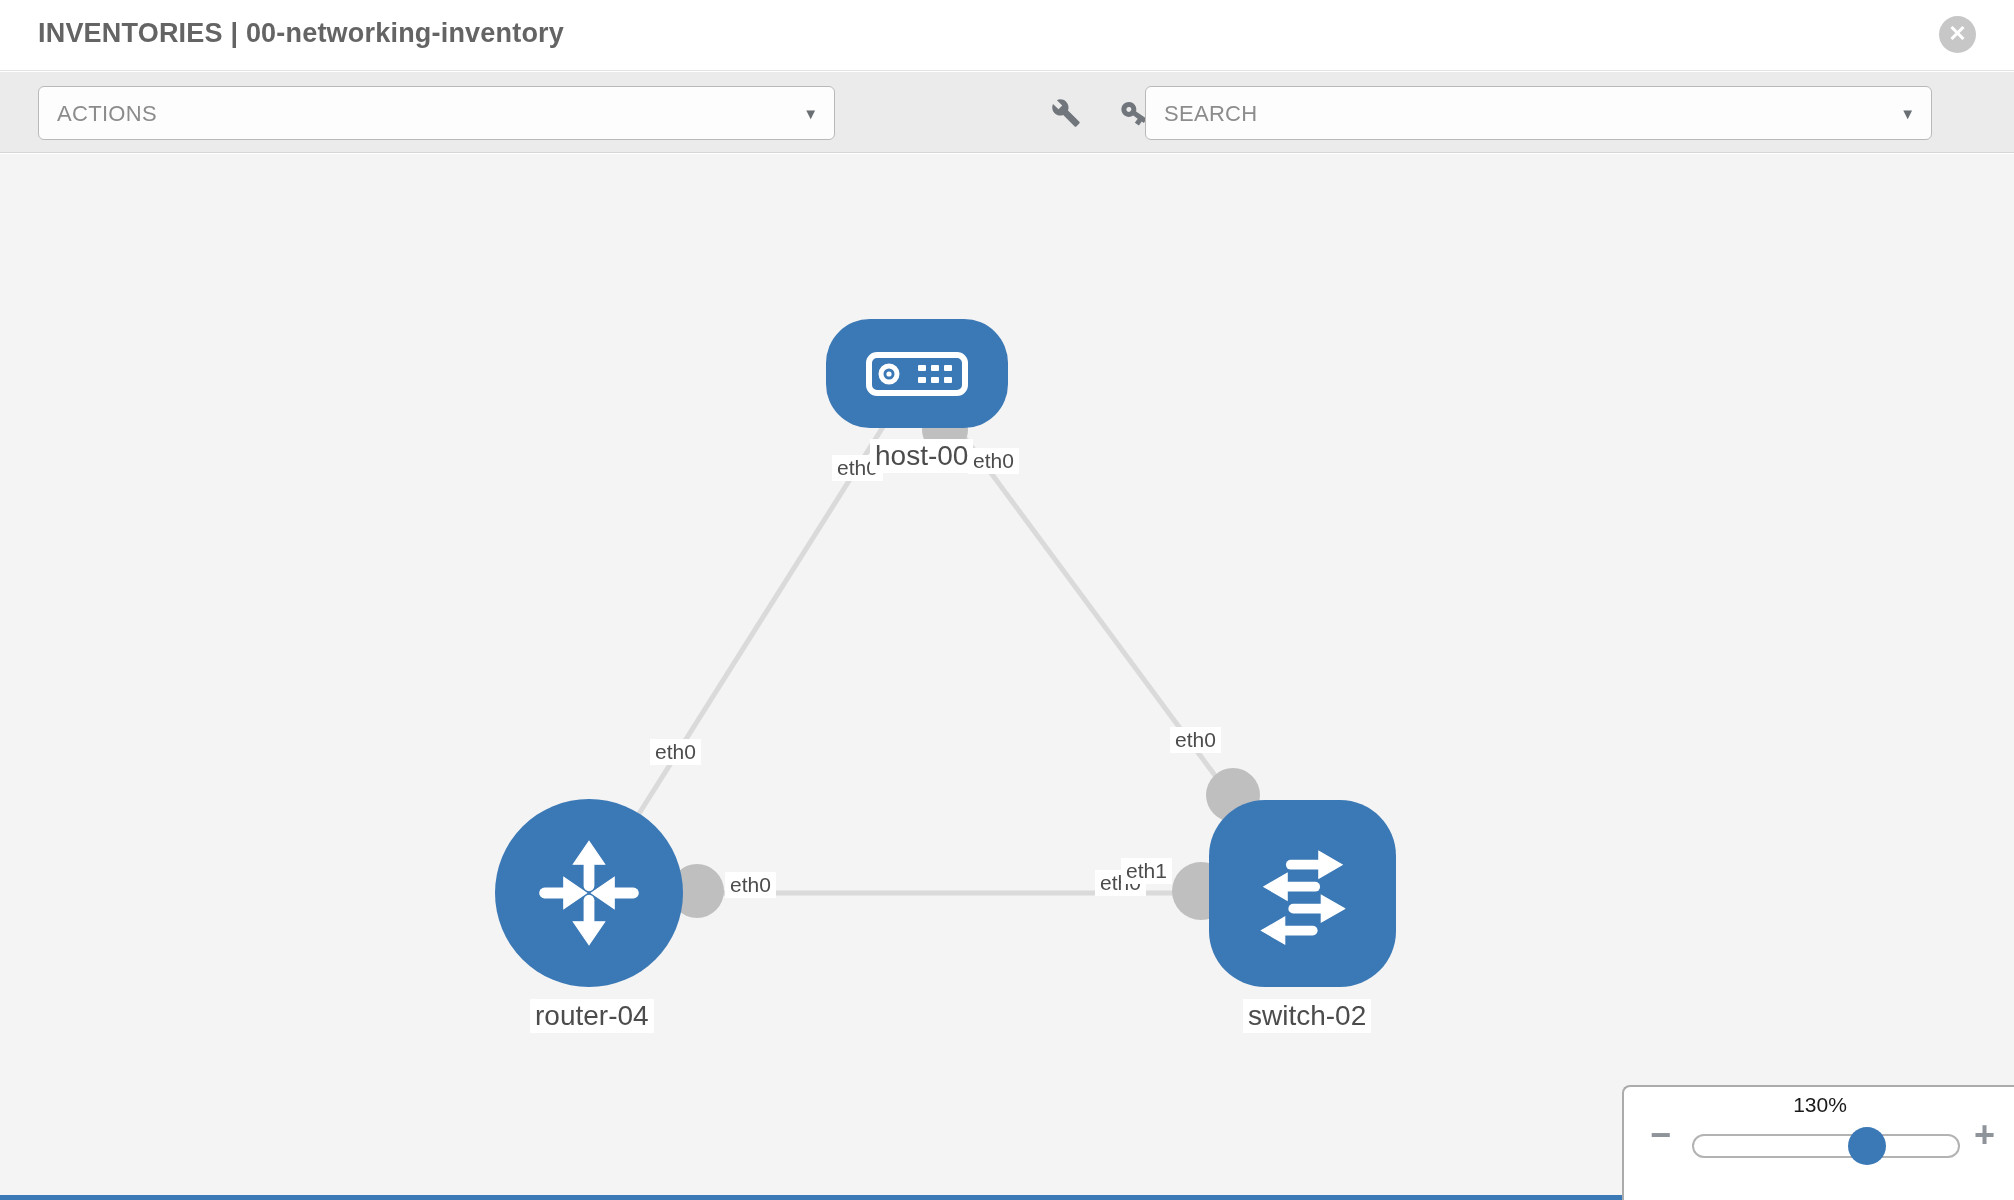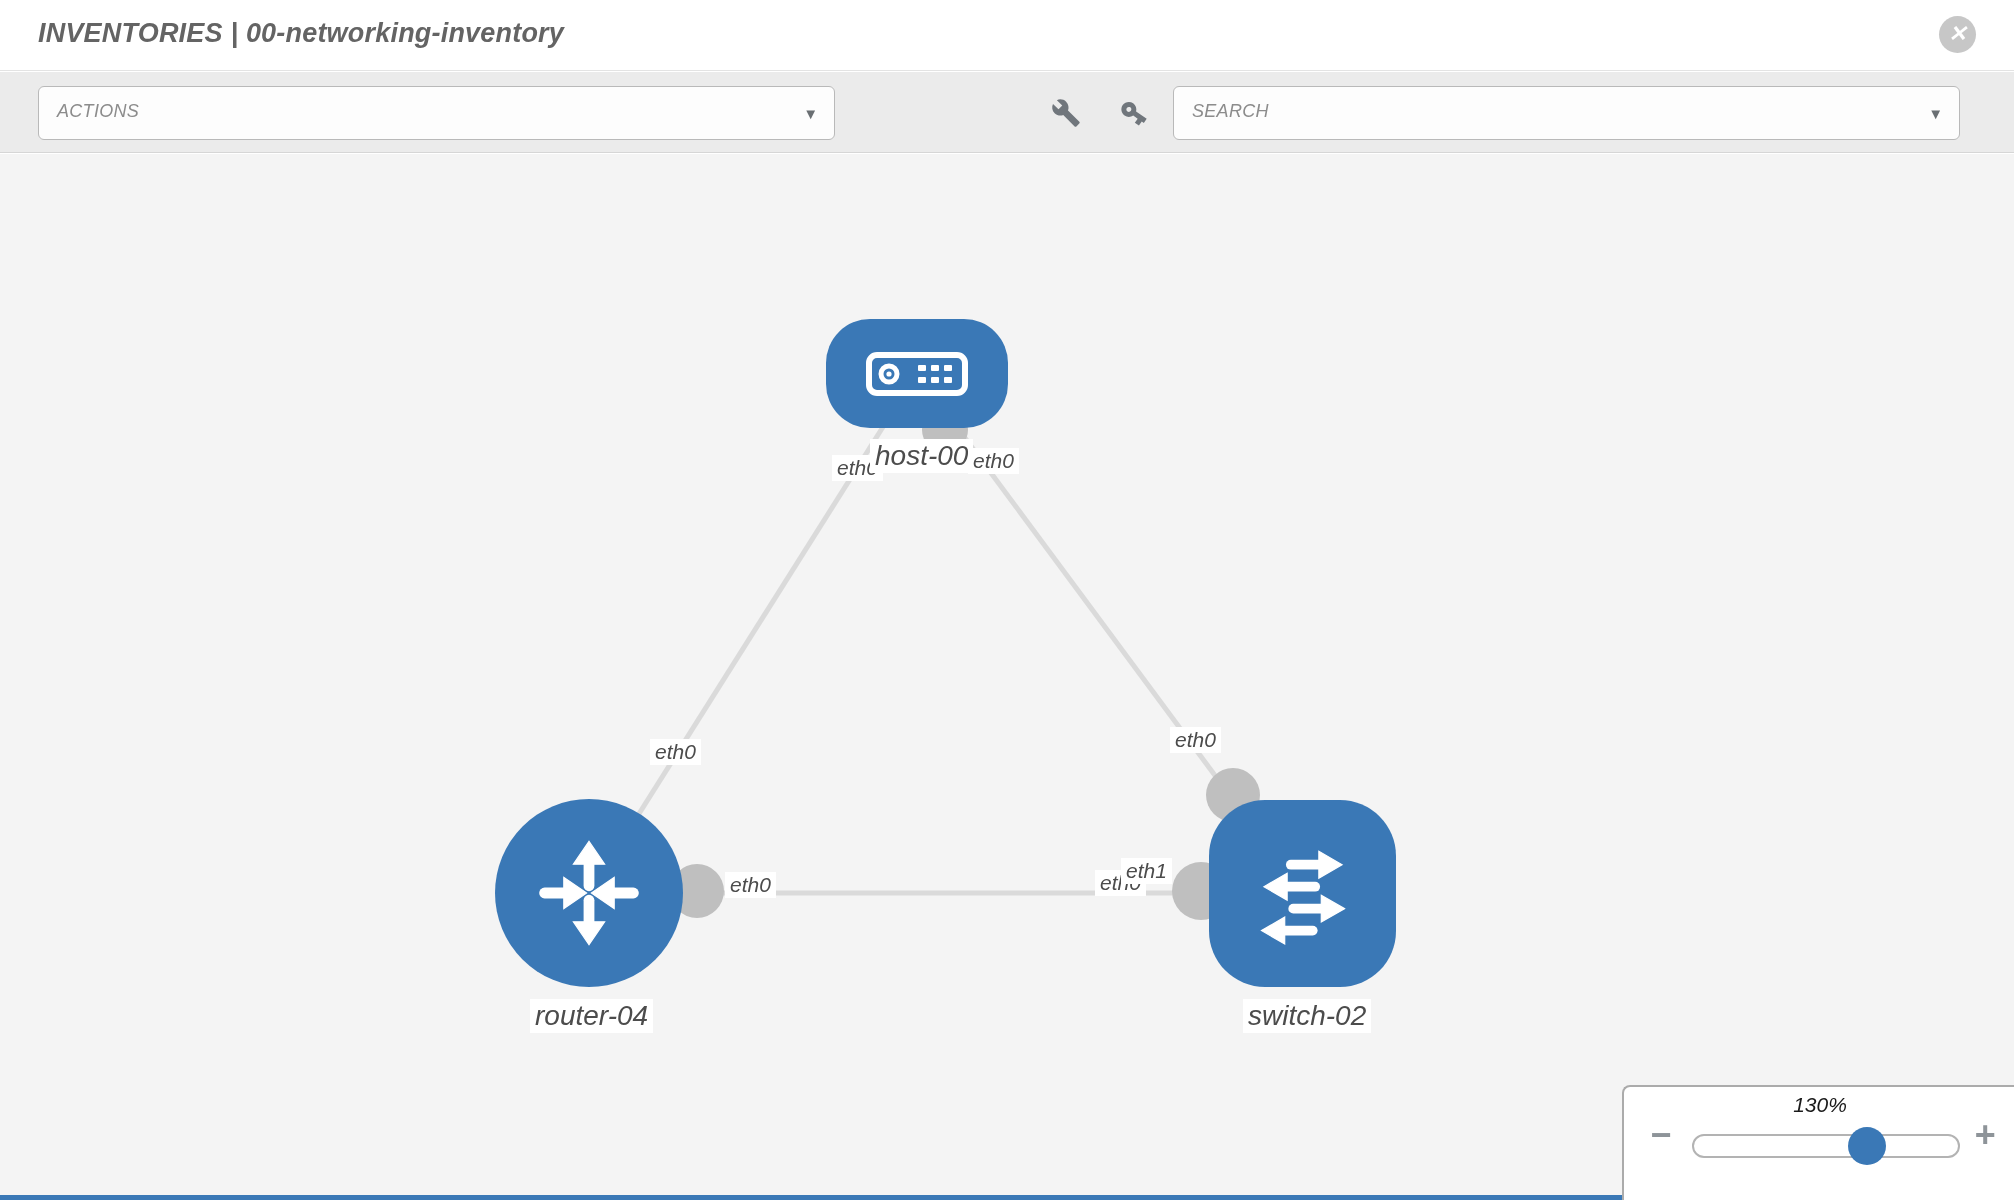--- a/index.html
+++ b/index.html
@@ -1,31 +1,31 @@
 <!DOCTYPE html>
 <html><head>
 <meta charset="utf-8">
 <style>
   * { margin:0; padding:0; box-sizing:border-box; }
   html,body { width:2014px; height:1200px; }
   body { font-family:"Liberation Sans", sans-serif; background:#ffffff; }
-  #app { position:relative; width:2014px; height:1200px; overflow:hidden; background:#ffffff;font-style:italic; }
+  #app { position:relative; width:2014px; height:1200px; overflow:hidden; background:#ffffff; }
 
   
   .header { position:absolute; left:0; top:0; width:2014px; height:71px; background:#ffffff; border-bottom:1px solid #e3e3e3; }
   .header-title { position:absolute; left:38px; top:18px; font-size:27px; font-weight:bold; color:#646464; letter-spacing:0.2px; }
   .close-btn { position:absolute; left:1939px; top:16px; width:37px; height:37px; border-radius:50%; background:#c7c7c7; color:#ffffff; font-size:22px; font-weight:bold; text-align:center; line-height:36px; cursor:pointer; }
 
   
   .toolbar { position:absolute; left:0; top:72px; width:2014px; height:81px; background:#ebebeb; border-bottom:1px solid #d6d6d6; }
   .select-box { position:absolute; top:14px; height:54px; background:#fdfdfd; border:1px solid #b9b9b9; border-radius:6px; }
-  .select-box .sel-label { position:absolute; left:18px; top:14px; font-size:18px; color:#8c8c8c; letter-spacing:0.3px; }
+  .select-box .sel-label { position:absolute; left:18px; top:14px; font-size:22px; color:#8c8c8c; letter-spacing:0.3px; }
   .select-box .caret { position:absolute; right:16px; top:18px; font-size:15px; color:#6a6f73; }
   .actions-box { left:38px; width:797px; }
-  .search-box { left:1173px; width:787px; }
+  .search-box { left:1145px; width:787px; }
   .tool-icon { position:absolute; top:26px; width:34px; height:30px; cursor:pointer; }
   .tool-icon svg { width:100%; height:100%; fill:#70767c; }
   .wrench-btn { left:1049px; }
   .key-btn { left:1117px; }
 
   
   .canvas { position:absolute; left:0; top:154px; width:2014px; height:1046px; background:#f4f4f4; }
   .links-layer { position:absolute; left:0; top:0; width:2014px; height:1046px; }
 
   .node { position:absolute; background:#3a78b6; display:flex; align-items:center; justify-content:center; cursor:pointer; }

